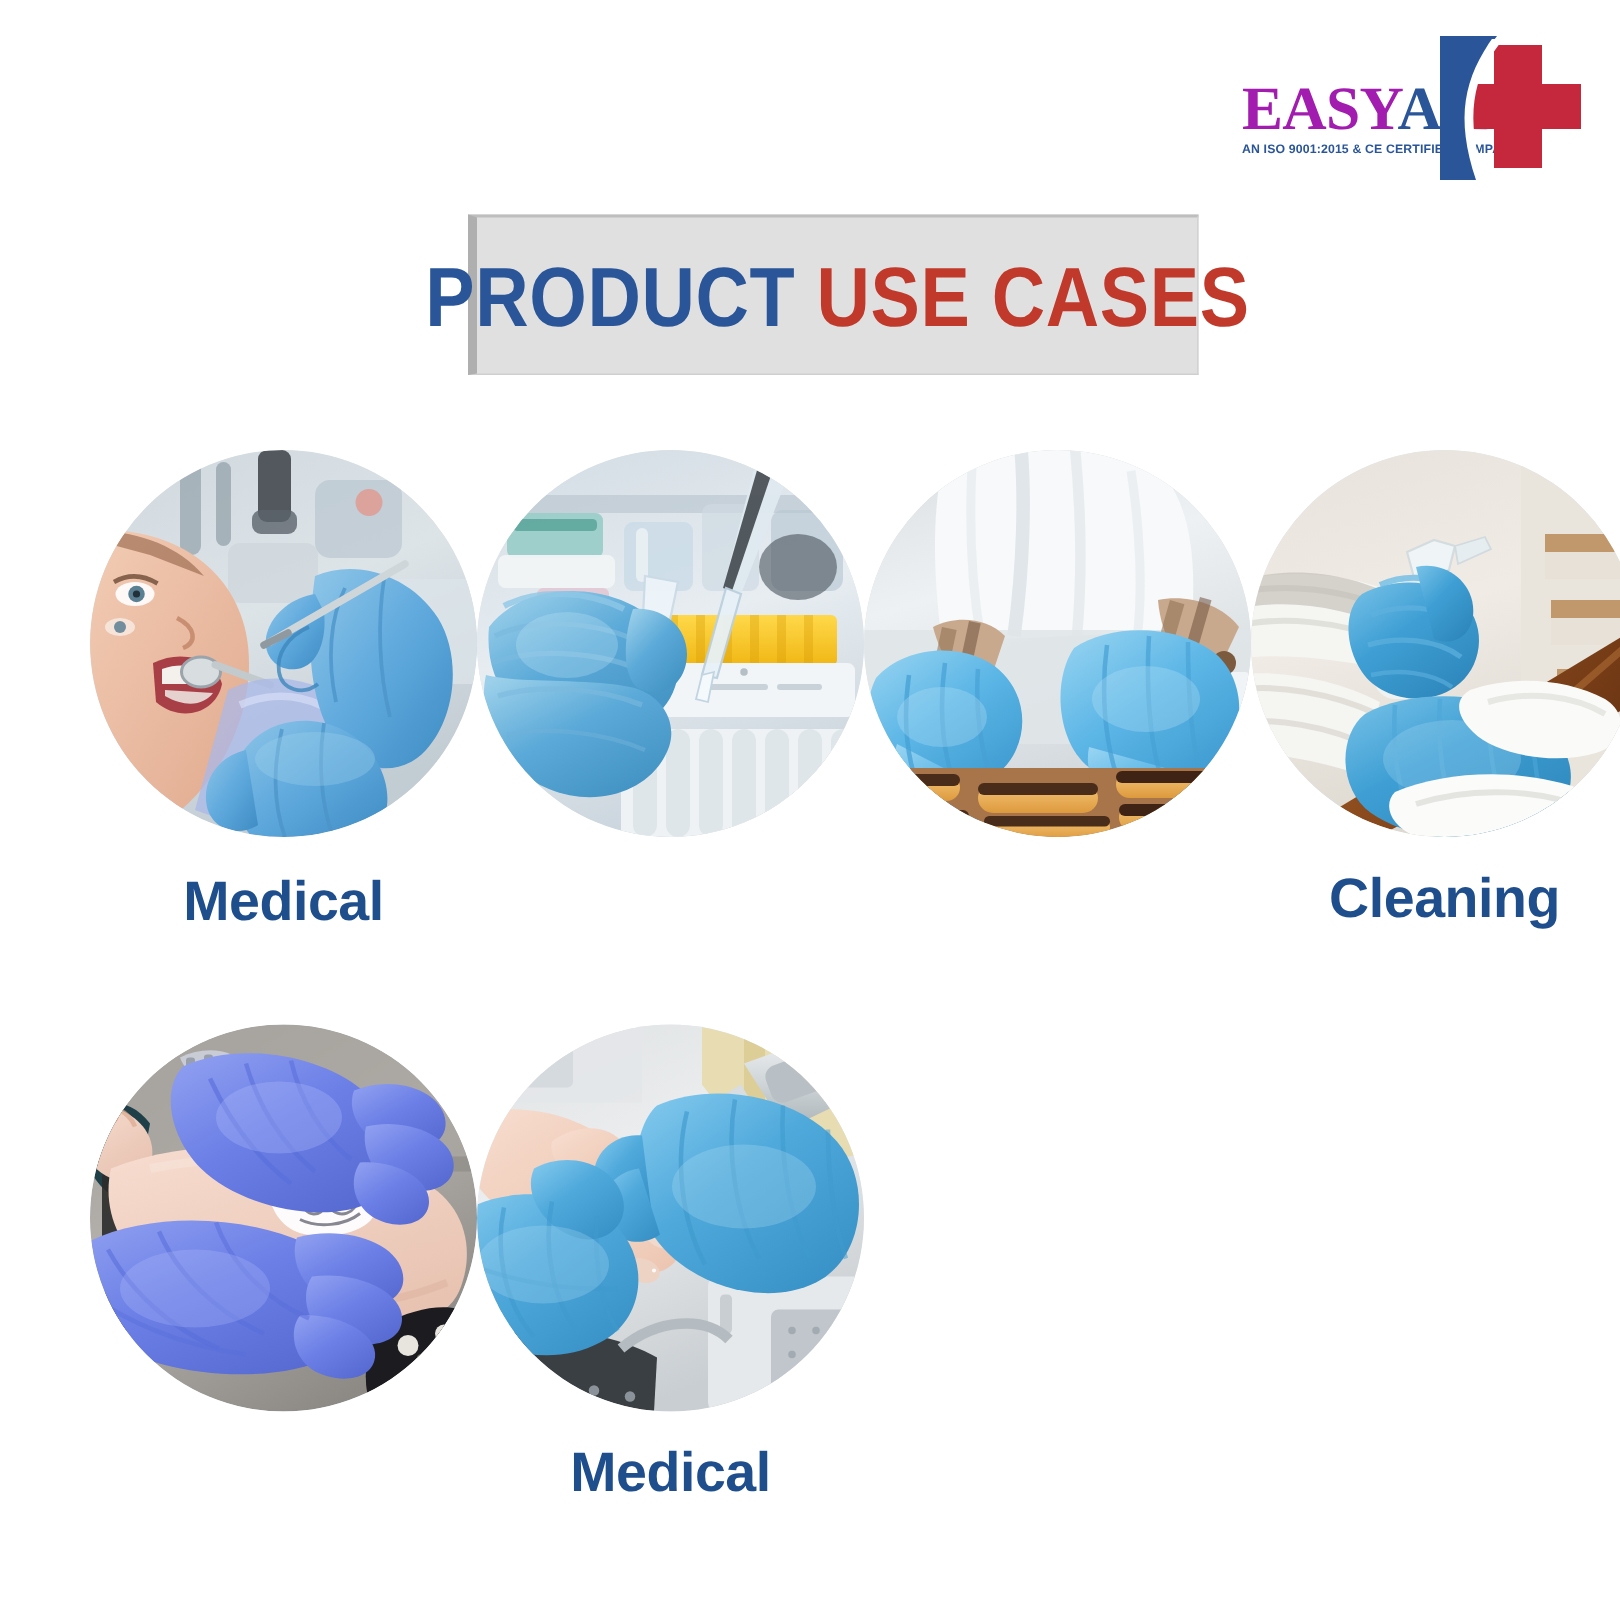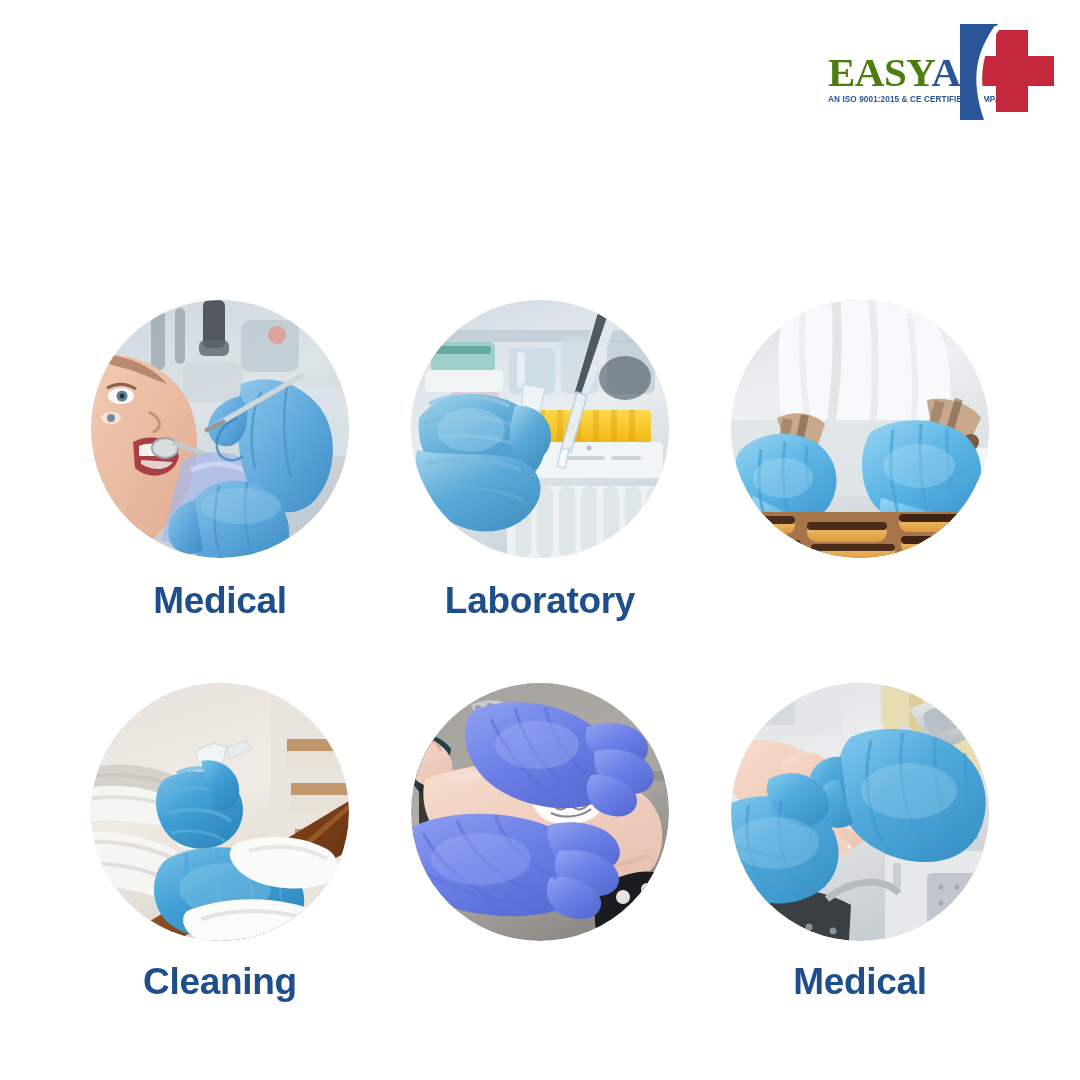--- a/index.html
+++ b/index.html
@@ -8,21 +8,21 @@
     background:#ffffff;
     font-family:"Liberation Sans", sans-serif;
     overflow:hidden;
   }
   .page { position:relative; width:1080px; height:1080px; background:#fff; }
 
   
   .logo { position:absolute; top:18px; right:18px; width:240px; height:108px; }
   .logo-text-block { position:absolute; left:6px; top:34px; width:160px; }
   .logo-word { font-family:"Liberation Serif", serif; font-size:41px; font-weight:700; letter-spacing:-0.5px; line-height:1; white-space:nowrap; }
-  .logo-word .easy { color:#4d7c0f;text-align:right; }
+  .logo-word .easy { color:#a21caf;text-align:right; }
   .logo-word .aid  { color:#2A5699; }
   .logo-reg { position:absolute; left:146px; top:26px; font-size:12px; color:#2A5699; font-family:"Liberation Serif", serif; }
   .logo-tag { margin-top:2px; font-size:8.2px; font-weight:700; color:#2A5699; letter-spacing:0.1px; white-space:nowrap; font-family:"Liberation Sans", sans-serif; }
   .logo-mark { position:absolute; right:6px; top:6px; width:96px; height:96px; }
 
   
   .banner {
     position:absolute; left:312px; top:143px; width:487px; height:107px;
     background:#E0E0E0;
     border-left:6px solid #AFAFAF;
@@ -37,21 +37,21 @@
     transform:scaleX(0.88); transform-origin:center;
     white-space:nowrap;
   }
   .banner-title .t-blue { color:#2A5699; }
   .banner-title .t-red  { color:#C0392B; }
 
   
   .grid {
     position:absolute; left:60px; top:300px; width:960px; height:740px;
     display:grid;
-    grid-template-columns:repeat(3, 1fr);
+    grid-template-columns:repeat(4, 1fr);
     grid-template-rows:repeat(2, 1fr);
     column-gap:0px; row-gap:26px;
   }
   .cell { display:flex; flex-direction:column; align-items:center; }
   .circle {
     width:258px; height:258px; border-radius:50%;
     overflow:hidden; background:#dfe4e8; position:relative;
     flex:0 0 auto;
   }
   .circle svg { display:block; width:258px; height:258px; }
@@ -82,20 +82,26 @@
       <path d="M36 6 h32 v26 h26 v30 h-26 v26 h-32 v-26 h-26 v-30 h26 z" fill="#C5283D"></path>
 
       <path d="M44 0 C22 26, 14 50, 30 96 L8 96 C-4 48, 10 22, 28 0 Z" fill="#ffffff"></path>
 
       <path d="M38 0 C18 26, 12 52, 26 96 L0 96 L0 0 Z" fill="#2A5699"></path>
       <path d="M40 2 C22 28, 16 54, 30 96 L22 96 C8 52, 16 26, 32 2 Z" fill="#ffffff"></path>
       <path d="M36 0 C16 28, 10 54, 24 96 L0 96 L0 0 Z" fill="#2A5699"></path>
     </svg>
   </div>
 
+  <div class="banner">
+    <div class="banner-title">
+      <span class="t-blue">PRODUCT</span>
+      <span class="t-red">USE CASES</span>
+    </div>
+  </div>
 
   <div class="grid">
 
     <div class="cell">
       <div class="circle">
         <svg viewBox="0 0 258 258">
           <defs>
             <clipPath id="c1">
                 <circle cx="129" cy="129" r="129"></circle>
               </clipPath>
@@ -243,21 +249,20 @@
             <path d="M12 124 C36 112, 76 114, 104 126" stroke="#7bb9de" stroke-width="3.5" fill="none" opacity="0.75"></path>
             <path d="M10 142 C36 132, 78 134, 108 146" stroke="#7bb9de" stroke-width="3.5" fill="none" opacity="0.7"></path>
             <path d="M14 164 C40 156, 80 158, 110 170" stroke="#7bb9de" stroke-width="3.5" fill="none" opacity="0.6"></path>
             <path d="M20 190 C46 184, 84 188, 112 200" stroke="#6fb0d8" stroke-width="3" fill="none" opacity="0.55"></path>
 
             <path d="M104 106 C124 104, 140 118, 140 136 C140 154, 126 166, 110 160 C98 156, 96 130, 104 106 Z" fill="url(#glove2)"></path>
             <ellipse cx="60" cy="130" rx="34" ry="22" fill="#bfe3f5" opacity="0.3"></ellipse>
           </g>
         </svg>
       </div>
-      <div class="cell-label">Laboratory</div>
     </div>
 
     <div class="cell">
       <div class="circle">
         <svg viewBox="0 0 258 258">
           <defs>
             <clipPath id="c3">
                 <circle cx="129" cy="129" r="129"></circle>
               </clipPath>
             <linearGradient id="g3bg" x1="0" y1="0" x2="0.3" y2="1">

